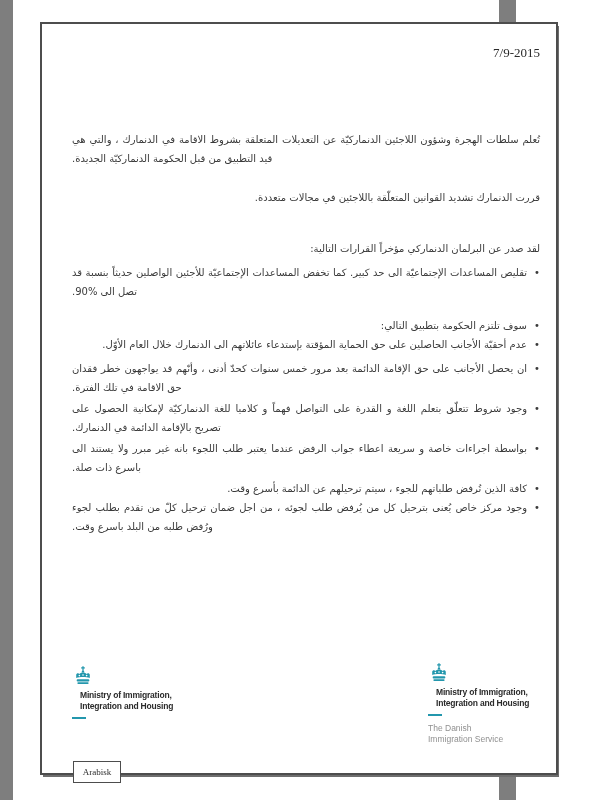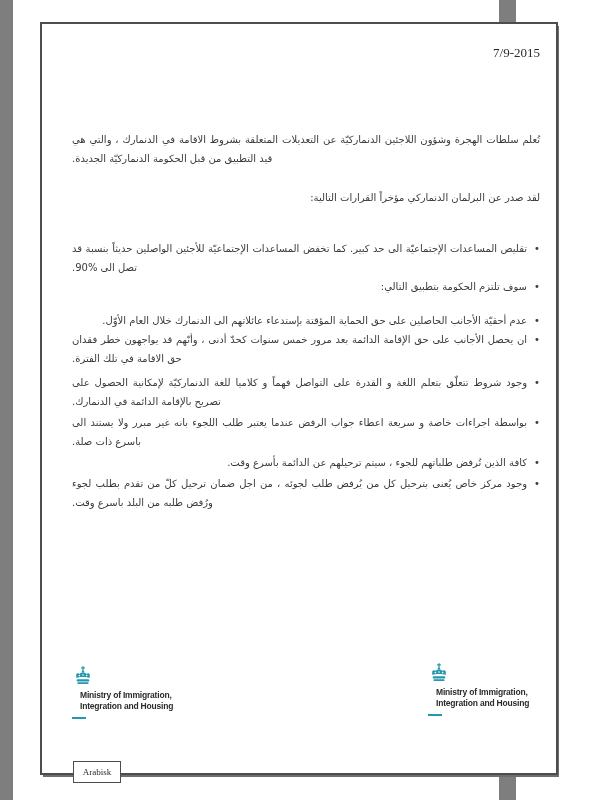--- a/index.html
+++ b/index.html
@@ -25,21 +25,21 @@
   .block {
     position: relative; direction: rtl;
     font: 10px "DejaVu Sans", sans-serif; color: #3a3a3a; line-height: 19px;
   }
   .block.bullet { padding-right: 13px; }
   .marker { position: absolute; right: 0; top: 0; font-size: 10px; line-height: 19px; color: #3a3a3a; }
   .block.flow .text { text-align: justify; text-align-last: left; }
   .block.single .text { text-align: right; }
   .doc-body .block:nth-child(1)  { margin-bottom: 20px; }
   .doc-body .block:nth-child(2)  { margin-bottom: 32px; }
-  .doc-body .block:nth-child(3)  { }
+  .doc-body .block:nth-child(3)  { margin-bottom: 5px; }
   .doc-body .block:nth-child(4)  { margin-bottom: 15px; }
   .doc-body .block:nth-child(5)  { margin-bottom: 0; }
   .doc-body .block:nth-child(6)  { margin-bottom: 5px; }
   .doc-body .block:nth-child(7)  { margin-bottom: 2px; }
   .doc-body .block:nth-child(8)  { margin-bottom: 2px; }
   .doc-body .block:nth-child(9)  { margin-bottom: 2px; }
   .doc-body .block:nth-child(10) { margin-bottom: 0; }
 
   .logo { position: absolute; width: 150px; }
   .logo-left  { left: 30px;  top: 642px; }
@@ -77,20 +77,23 @@
 <div class="viewport">
   <div class="band band-left"></div>
   <div class="band band-right"></div>
 
   <div class="page">
     <div class="date">7/9-2015</div>
 
     <div class="doc-body">
         <div class="block flow">
           <div class="text">تُعلم سلطات الهجرة وشؤون اللاجئين الدنماركيّة عن التعديلات المتعلقة بشروط الاقامة في الدنمارك ، والتي هي قيد التطبيق من قبل الحكومة الدنماركيّة الجديدة.</div>
+        </div>
+        <div class="block single">
+          <div class="text">قررت الدنمارك تشديد القوانين المتعلّقة باللاجئين في مجالات متعددة.</div>
         </div>
         <div class="block single">
           <div class="text">لقد صدر عن البرلمان الدنماركي مؤخراً القرارات التالية:</div>
         </div>
         <div class="block bullet flow">
           <span class="marker">•</span>
           <div class="text">تقليص المساعدات الإجتماعيّة الى حد كبير. كما تخفض المساعدات الإجتماعيّة للأجئين الواصلين حديثاً بنسبة قد تصل الى %90.</div>
         </div>
         <div class="block bullet single">
           <span class="marker">•</span>
@@ -135,17 +138,21 @@
 
     <div class="logo logo-right">
       <svg class="crown" width="22" height="19" viewBox="0 0 24 21">
           <use href="#crown-sym"></use>
         </svg>
       <div class="ministry">
         <div>Ministry of Immigration,</div>
         <div>Integration and Housing</div>
       </div>
       <div class="dash"></div>
+      <div class="service">
+        <div>The Danish</div>
+        <div>Immigration Service</div>
+      </div>
     </div>
 
     <div class="lang-tag">Arabisk</div>
   </div>
 </div>
 
 </body></html>

